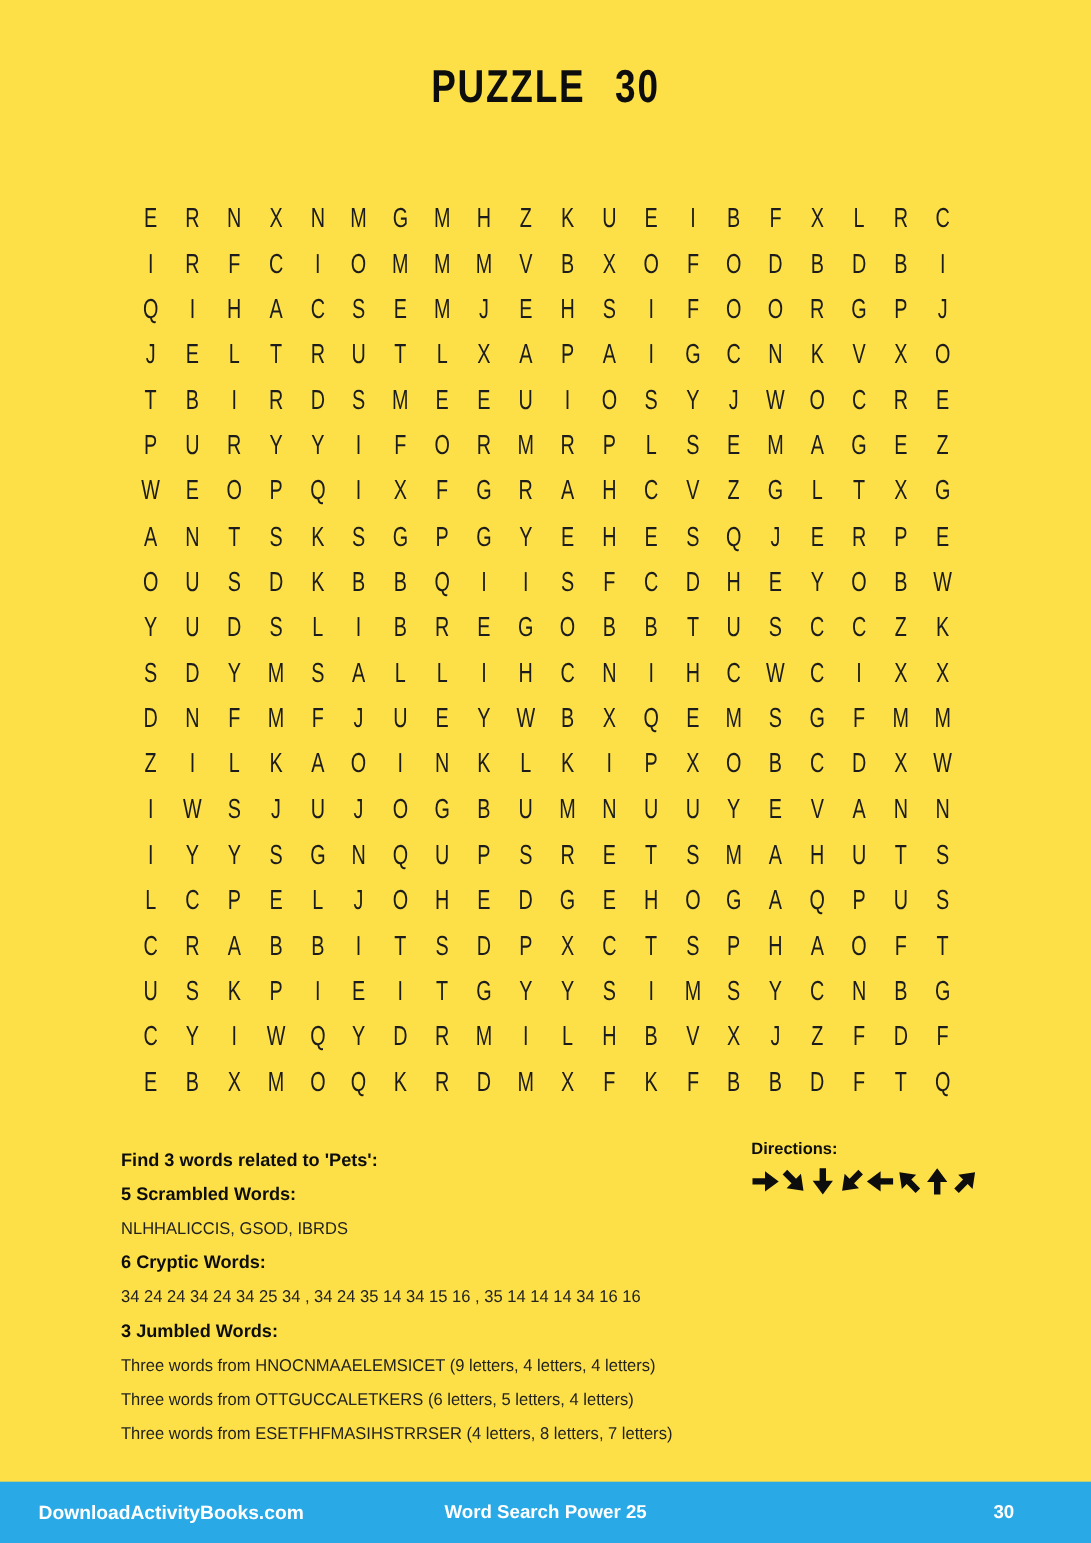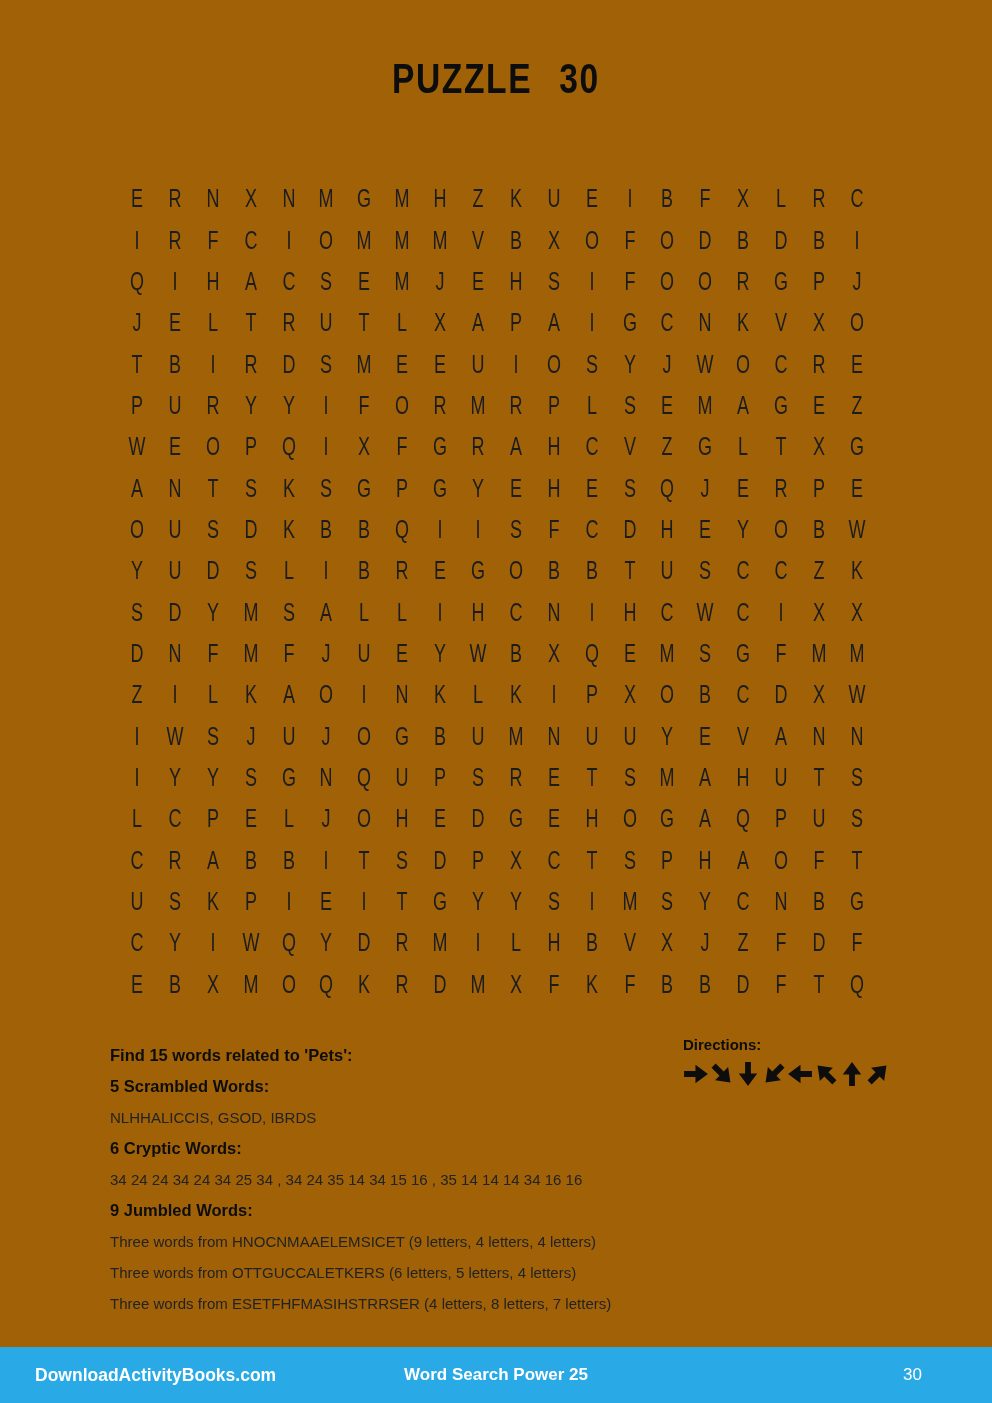--- a/index.html
+++ b/index.html
@@ -1,19 +1,19 @@
 <!DOCTYPE html>
 <html><head>
 <meta charset="utf-8">
 <style>
   * { margin:0; padding:0; box-sizing:border-box; }
   html,body { background:#e9e9e9; }
   .page {
     position:relative; width:992px; height:1403px;
-    background:#a16207; overflow:hidden;
+    background:#fde047; overflow:hidden;
     font-family:"Liberation Sans", sans-serif; color:#111;
     margin:0 auto;
   }
   .puzzle-title {
     position:absolute; top:58px; left:0; width:992px;
     text-align:center; font-size:42px; font-weight:800;
     letter-spacing:2px; word-spacing:20px; line-height:1;
     color:#0d0d0d;
   }
   .puzzle-title .squeeze { display:inline-block; transform:scaleX(0.80); transform-origin:center; }
@@ -61,21 +61,21 @@
     font-size:17px; font-weight:bold; color:#ffffff;
   }
   .footer-bar .footer-left {
     position:absolute; left:35px; top:0; height:56px;
     display:flex; align-items:center;
     font-size:17.5px; font-weight:bold; color:#ffffff;
   }
   .footer-bar .footer-right {
     position:absolute; right:70px; top:0; height:56px;
     display:flex; align-items:center;
-    font-size:17px; font-weight:normal; color:#ffffff;margin-left:40px;
+    font-size:17px; font-weight:bold; color:#ffffff;margin-left:40px;
   }
 </style>
 </head>
 <body>
 
 <div class="page">
 
   <div class="puzzle-title">
     <span class="squeeze">PUZZLE 30</span>
   </div>
@@ -517,27 +517,27 @@
         <div class="grid-cell">B</div>
         <div class="grid-cell">B</div>
         <div class="grid-cell">D</div>
         <div class="grid-cell">F</div>
         <div class="grid-cell">T</div>
         <div class="grid-cell">Q</div>
       </div>
     </div>
 
   <div class="word-list">
-    <div class="wl-heading">Find 15 words related to 'Pets':</div>
+    <div class="wl-heading">Find 3 words related to 'Pets':</div>
     <div>
         <div class="wl-heading">5 Scrambled Words:</div>
         <div class="wl-line">NLHHALICCIS, GSOD, IBRDS</div>
         <div class="wl-heading">6 Cryptic Words:</div>
         <div class="wl-line">34 24 24 34 24 34 25 34 , 34 24 35 14 34 15 16 , 35 14 14 14 34 16 16</div>
-        <div class="wl-heading">9 Jumbled Words:</div>
+        <div class="wl-heading">3 Jumbled Words:</div>
         <div class="wl-line">Three words from HNOCNMAAELEMSICET (9 letters, 4 letters, 4 letters)</div>
         <div class="wl-line">Three words from OTTGUCCALETKERS (6 letters, 5 letters, 4 letters)</div>
         <div class="wl-line">Three words from ESETFHFMASIHSTRRSER (4 letters, 8 letters, 7 letters)</div>
       </div>
   </div>
 
   <div class="directions">
     <div class="directions-heading">Directions:</div>
     <div class="directions-arrows">
         <span class="dir-arrow">

